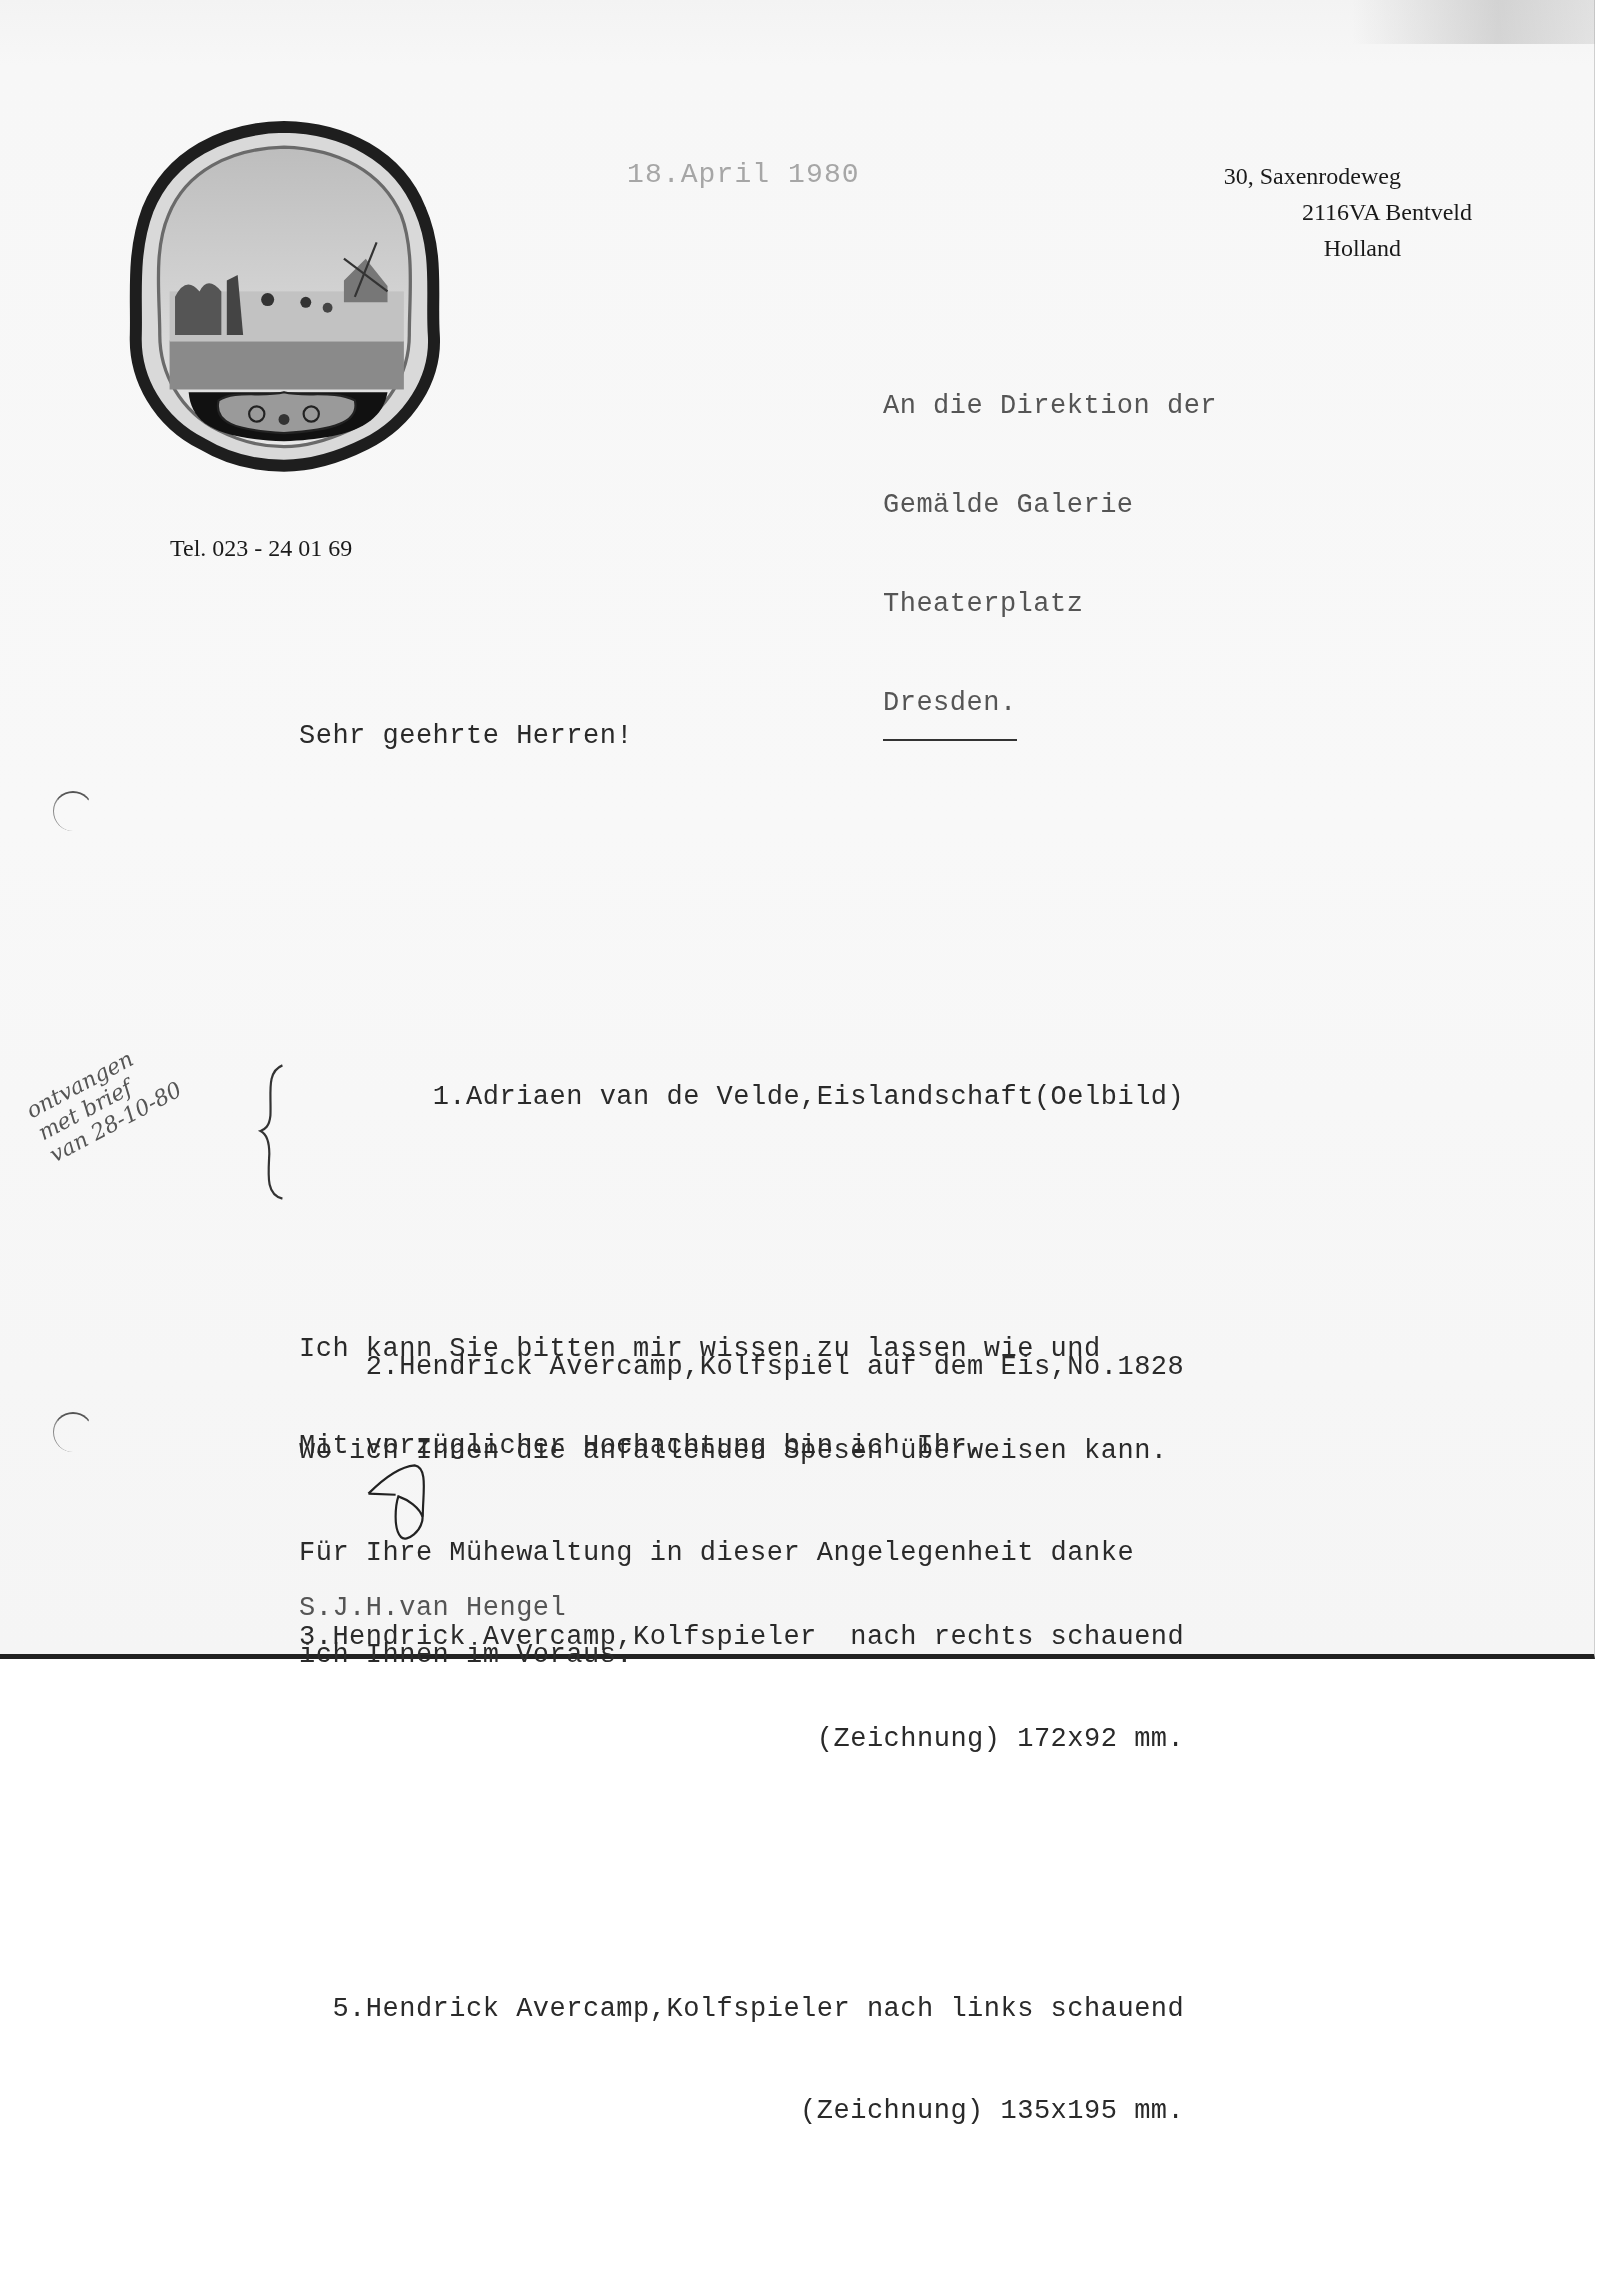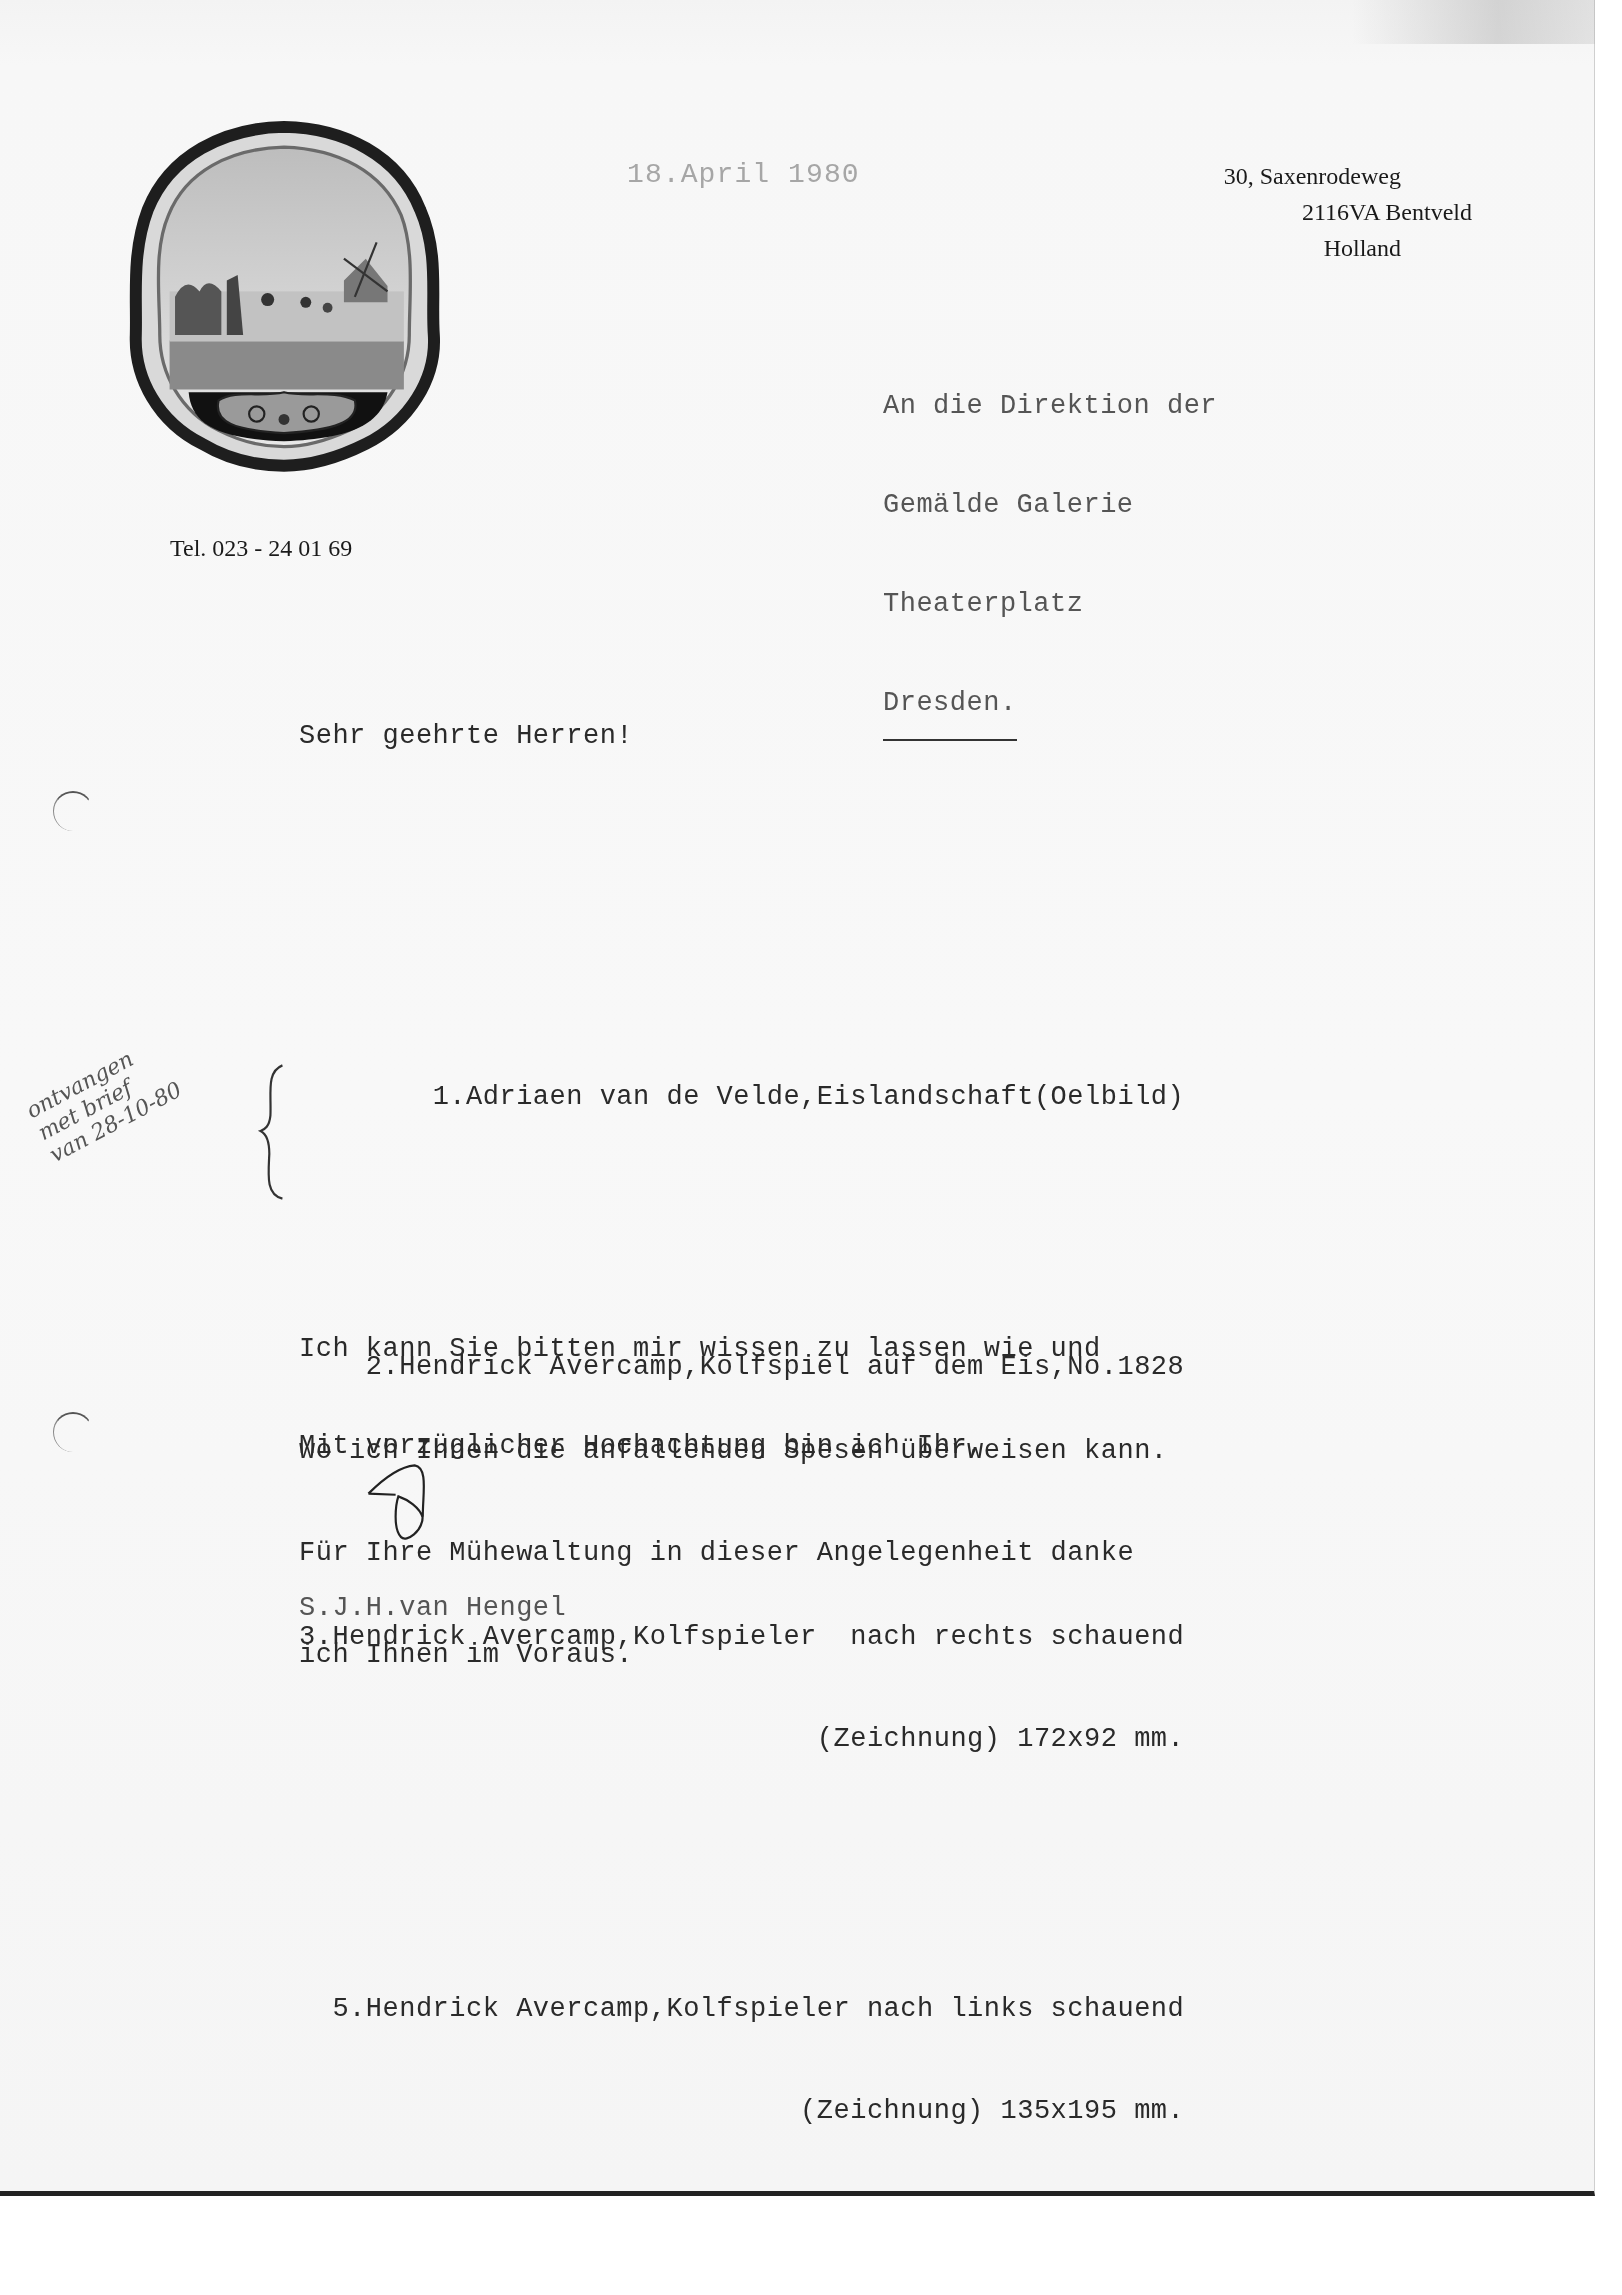--- a/index.html
+++ b/index.html
@@ -2,21 +2,21 @@
 <html style="font-size:8.7px"><head>
 <meta charset="utf-8">
 <style>
   html, body { margin: 0; padding: 0; }
   body {
     width: 1622px; height: 2295px; position: relative; overflow: hidden;
     background: #ffffff;
     font-family: "Liberation Mono", "DejaVu Sans Mono", monospace;
   }
   .page {
-    position: absolute; left: 0; top: 0; width: 1595px; height: 2196px;
+    position: absolute; left: 0; top: 0; width: 1595px; height: 1659px;
     background: linear-gradient(180deg, #f3f3f3 0px, #f7f7f7 65px, #f8f8f8 50%, #f5f5f5 100%);
     border-right: 1.6px solid #cfcfcf;
     border-bottom: 5.5px solid #222;
     box-sizing: border-box;
   }
   .top-shade {
     position: absolute; left: 1352px; top: 0; width: 243px; height: 44px;
     background: linear-gradient(90deg, rgba(190,190,190,0) 0%, rgba(150,150,150,0.35) 60%, rgba(170,170,170,0.25) 100%);
   }
   .abs { position: absolute; }

